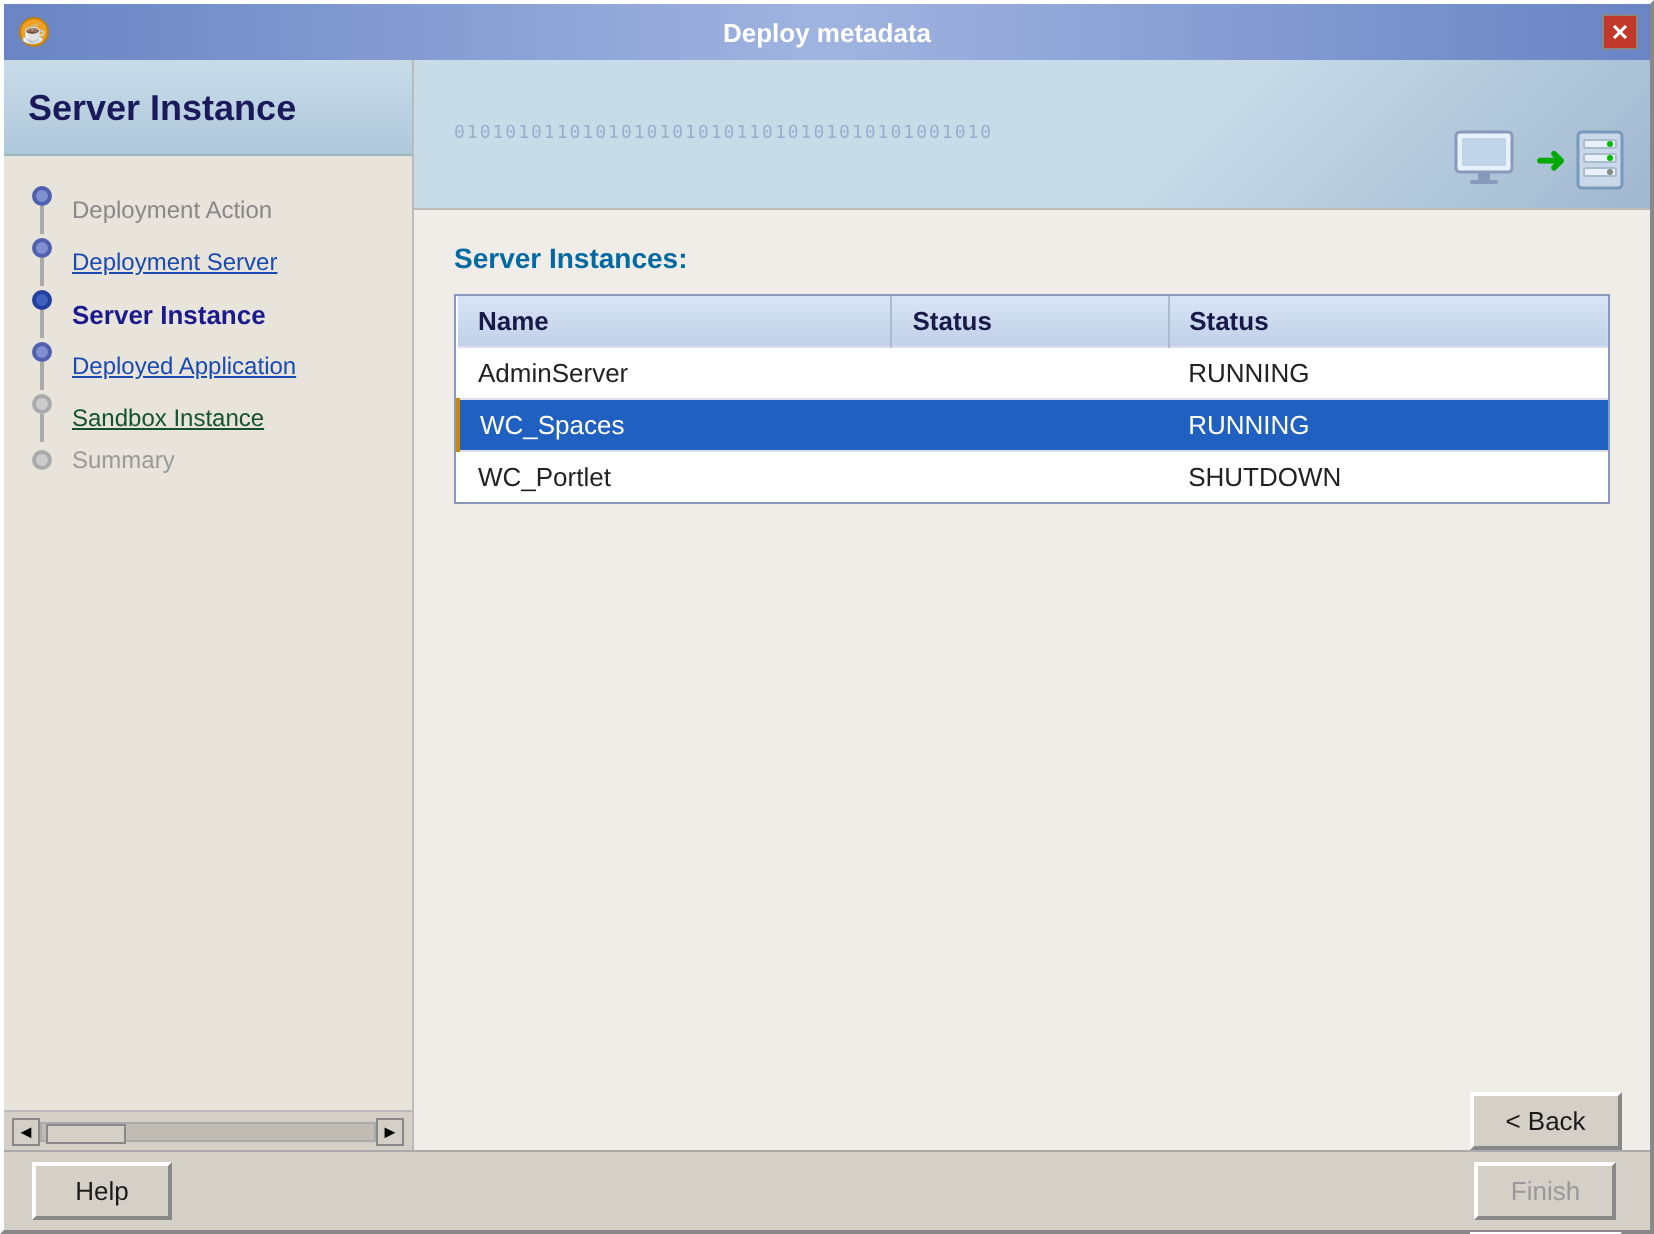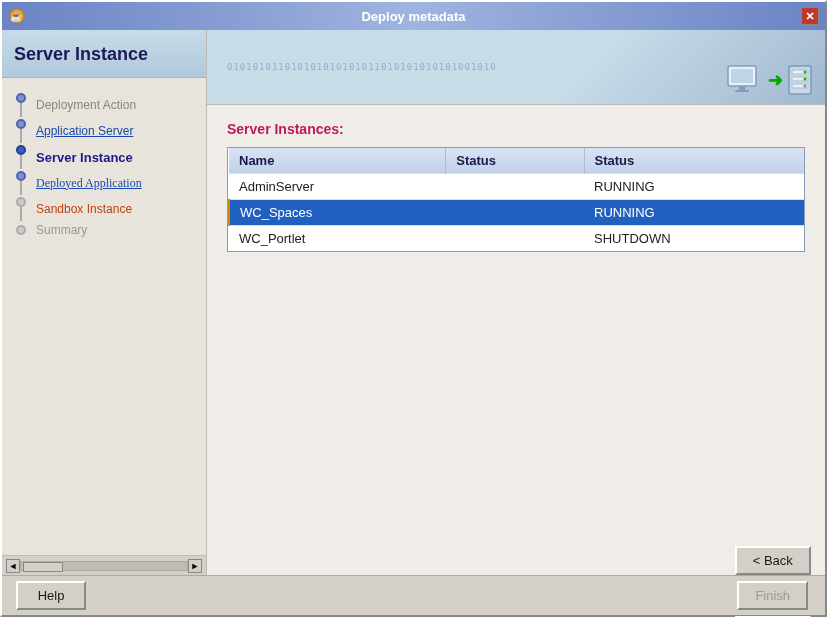--- a/index.html
+++ b/index.html
@@ -190,21 +190,21 @@
     }
     .right-content {
       flex: 1;
       padding: 16px 20px;
       overflow: auto;
     }
     .section-title {
       font-size: 14px;
       font-weight: bold;
       margin-bottom: 10px;
-      color: #be185d;
+      color: #0369a1;
     }
     .table-container {
       border: 1px solid #8899bb;
       background: white;
     }
     table {
       width: 100%;
       border-collapse: collapse;
       border-radius: 12px;
     }
@@ -310,45 +310,45 @@
             <div class="vline"></div>
           </div>
           <span style="color:#888;font-size:12px;">Deployment Action</span>
         </div>
 
         <div style="display:flex;align-items:center;padding:2px 8px 0 10px;">
           <div class="line-and-circle">
             <div class="circle done"></div>
             <div class="vline"></div>
           </div>
-          <span style="color:#1a4ab0;text-decoration:underline;font-size:12px;">Application Server</span>
+          <span style="color:#1a4ab0;text-decoration:underline;font-size:12px;">Deployment Server</span>
         </div>
 
         <div style="display:flex;align-items:center;padding:2px 8px 0 10px;">
           <div class="line-and-circle">
             <div class="circle active"></div>
             <div class="vline"></div>
           </div>
           <span style="color:#1a1a8a;font-weight:bold;font-size:13px;">Server Instance</span>
         </div>
 
         <div style="display:flex;align-items:center;padding:2px 8px 0 10px;">
           <div class="line-and-circle">
             <div class="circle done"></div>
             <div class="vline"></div>
           </div>
-          <span style="color:#1a4ab0;text-decoration:underline;font-size:12px;font-family:Liberation Serif, serif;">Deployed Application</span>
+          <span style="color:#1a4ab0;text-decoration:underline;font-size:12px;">Deployed Application</span>
         </div>
 
         <div style="display:flex;align-items:center;padding:2px 8px 0 10px;">
           <div class="line-and-circle">
             <div class="circle disabled"></div>
             <div class="vline"></div>
           </div>
-          <span style="color:#c2410c;font-size:12px;">Sandbox Instance</span>
+          <span style="color:#14532d;font-size:12px;text-decoration:underline;">Sandbox Instance</span>
         </div>
 
         <div style="display:flex;align-items:center;padding:2px 8px 0 10px;">
           <div class="line-and-circle">
             <div class="circle disabled"></div>
           </div>
           <span style="color:#999;font-size:12px;">Summary</span>
         </div>
 
       </div>

